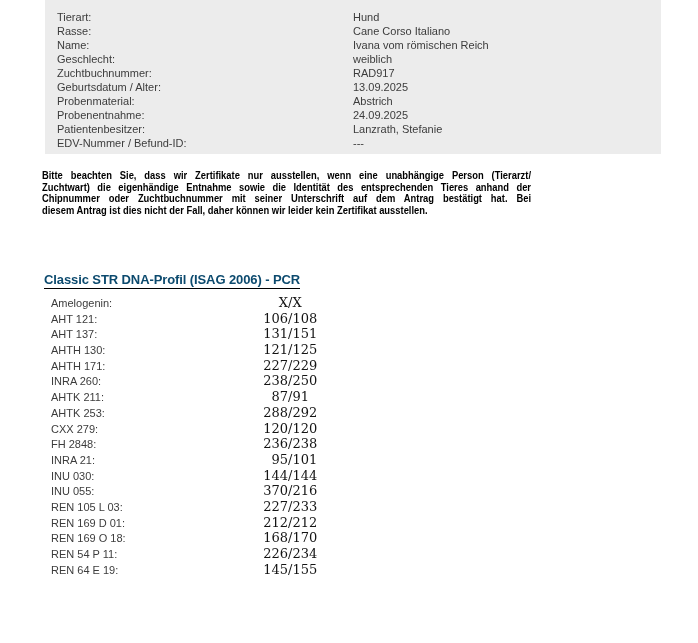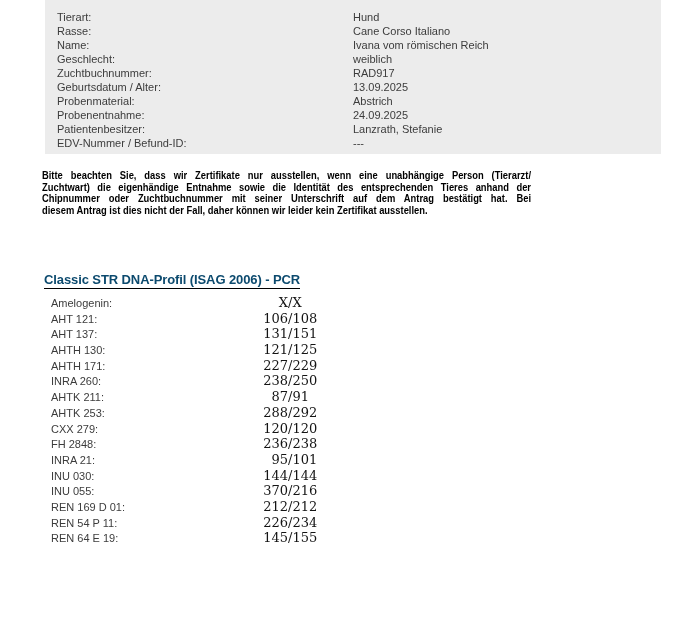--- a/index.html
+++ b/index.html
@@ -127,18 +127,20 @@
       <div class="dna-row"><span class="dna-label">AHTH 130:</span><span class="dna-value v-left">121</span><span class="dna-value v-slash">/</span><span class="dna-value v-right">125</span></div>
       <div class="dna-row"><span class="dna-label">AHTH 171:</span><span class="dna-value v-left">227</span><span class="dna-value v-slash">/</span><span class="dna-value v-right">229</span></div>
       <div class="dna-row"><span class="dna-label">INRA 260:</span><span class="dna-value v-left">238</span><span class="dna-value v-slash">/</span><span class="dna-value v-right">250</span></div>
       <div class="dna-row"><span class="dna-label">AHTK 211:</span><span class="dna-value v-left">87</span><span class="dna-value v-slash">/</span><span class="dna-value v-right">91</span></div>
       <div class="dna-row"><span class="dna-label">AHTK 253:</span><span class="dna-value v-left">288</span><span class="dna-value v-slash">/</span><span class="dna-value v-right">292</span></div>
       <div class="dna-row"><span class="dna-label">CXX 279:</span><span class="dna-value v-left">120</span><span class="dna-value v-slash">/</span><span class="dna-value v-right">120</span></div>
       <div class="dna-row"><span class="dna-label">FH 2848:</span><span class="dna-value v-left">236</span><span class="dna-value v-slash">/</span><span class="dna-value v-right">238</span></div>
       <div class="dna-row"><span class="dna-label">INRA 21:</span><span class="dna-value v-left">95</span><span class="dna-value v-slash">/</span><span class="dna-value v-right">101</span></div>
       <div class="dna-row"><span class="dna-label">INU 030:</span><span class="dna-value v-left">144</span><span class="dna-value v-slash">/</span><span class="dna-value v-right">144</span></div>
       <div class="dna-row"><span class="dna-label">INU 055:</span><span class="dna-value v-left">370</span><span class="dna-value v-slash">/</span><span class="dna-value v-right">216</span></div>
+      <div class="dna-row"><span class="dna-label">REN 105 L 03:</span><span class="dna-value v-left">227</span><span class="dna-value v-slash">/</span><span class="dna-value v-right">233</span></div>
       <div class="dna-row"><span class="dna-label">REN 169 D 01:</span><span class="dna-value v-left">212</span><span class="dna-value v-slash">/</span><span class="dna-value v-right">212</span></div>
+      <div class="dna-row"><span class="dna-label">REN 169 O 18:</span><span class="dna-value v-left">168</span><span class="dna-value v-slash">/</span><span class="dna-value v-right">170</span></div>
       <div class="dna-row"><span class="dna-label">REN 54 P 11:</span><span class="dna-value v-left">226</span><span class="dna-value v-slash">/</span><span class="dna-value v-right">234</span></div>
       <div class="dna-row"><span class="dna-label">REN 64 E 19:</span><span class="dna-value v-left">145</span><span class="dna-value v-slash">/</span><span class="dna-value v-right">155</span></div>
     </div>
 
 </div>
 
 </body></html>

